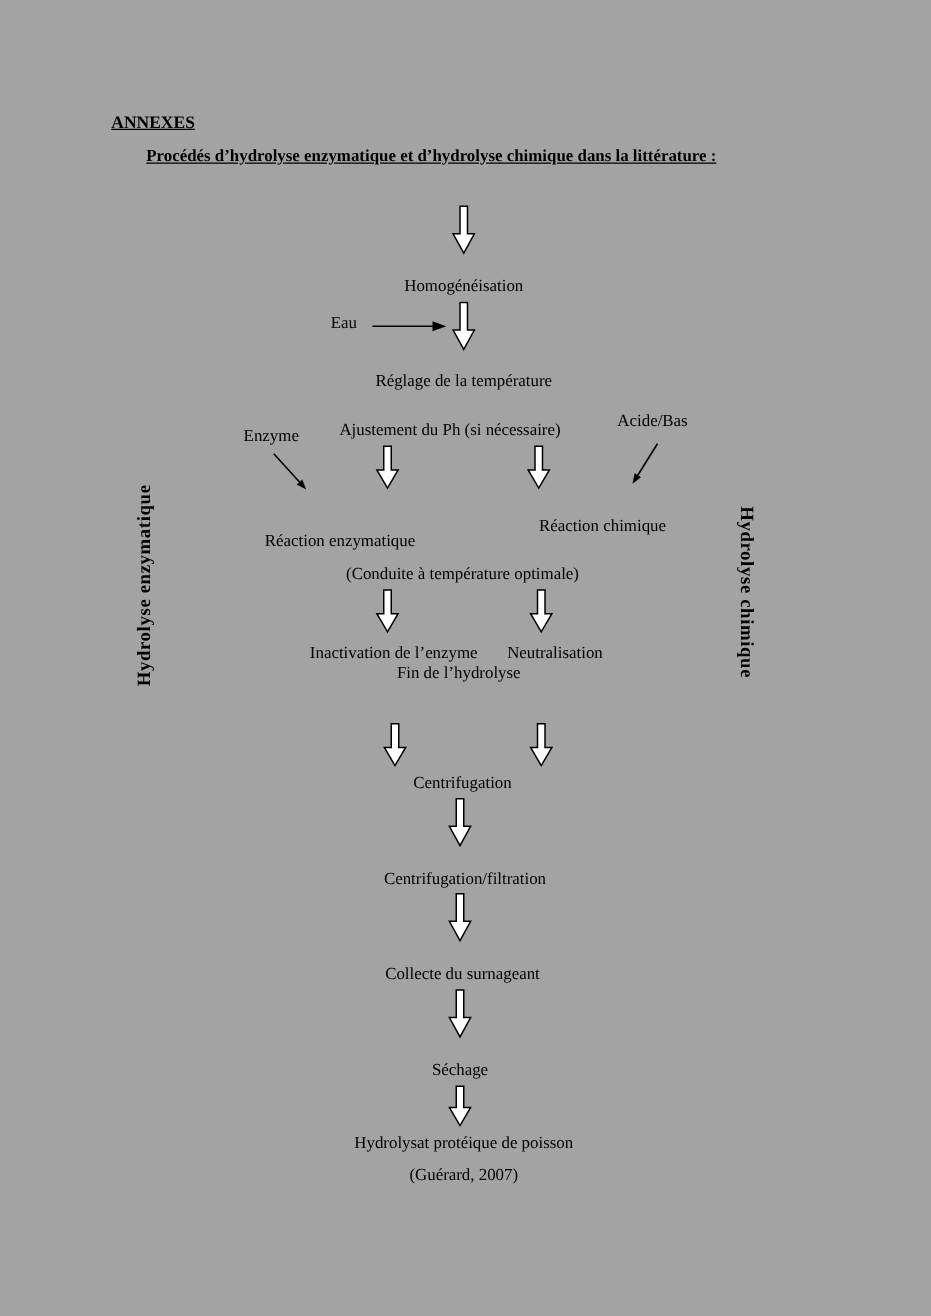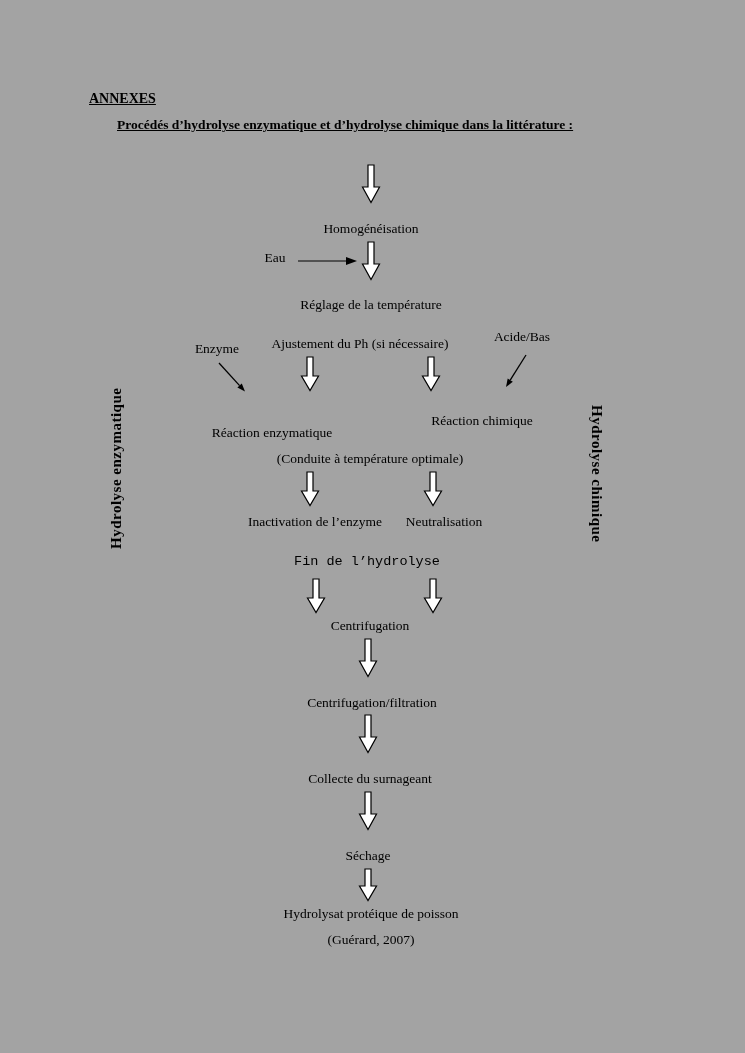--- a/index.html
+++ b/index.html
@@ -106,21 +106,21 @@
   <svg class="abs" style="left:300px;top:471px;" width="20" height="36" viewBox="0 0 20 36">
     <path d="M7 1 H13 V20 H18.5 L10 34.5 L1.5 20 H7 Z" fill="#fff" stroke="#000" stroke-width="1.2"></path>
   </svg>
   <svg class="abs" style="left:423px;top:471px;" width="20" height="36" viewBox="0 0 20 36">
     <path d="M7 1 H13 V20 H18.5 L10 34.5 L1.5 20 H7 Z" fill="#fff" stroke="#000" stroke-width="1.2"></path>
   </svg>
 
   <div class="node" style="left:215px;top:514px;width:200px;">Inactivation de l’enzyme</div>
   <div class="node" style="left:364px;top:514px;width:160px;">Neutralisation</div>
 
-  <div class="node" style="left:267px;top:554px;width:200px;font-family:Liberation Mono, monospace;">Fin de l’hydrolyse</div>
+  <div class="node" style="left:267px;top:530px;width:200px;">Fin de l’hydrolyse</div>
 
   <svg class="abs" style="left:306px;top:578px;" width="20" height="36" viewBox="0 0 20 36">
     <path d="M7 1 H13 V20 H18.5 L10 34.5 L1.5 20 H7 Z" fill="#fff" stroke="#000" stroke-width="1.2"></path>
   </svg>
   <svg class="abs" style="left:423px;top:578px;" width="20" height="36" viewBox="0 0 20 36">
     <path d="M7 1 H13 V20 H18.5 L10 34.5 L1.5 20 H7 Z" fill="#fff" stroke="#000" stroke-width="1.2"></path>
   </svg>
 
   <div class="node" style="left:270px;top:618px;width:200px;">Centrifugation</div>
 

